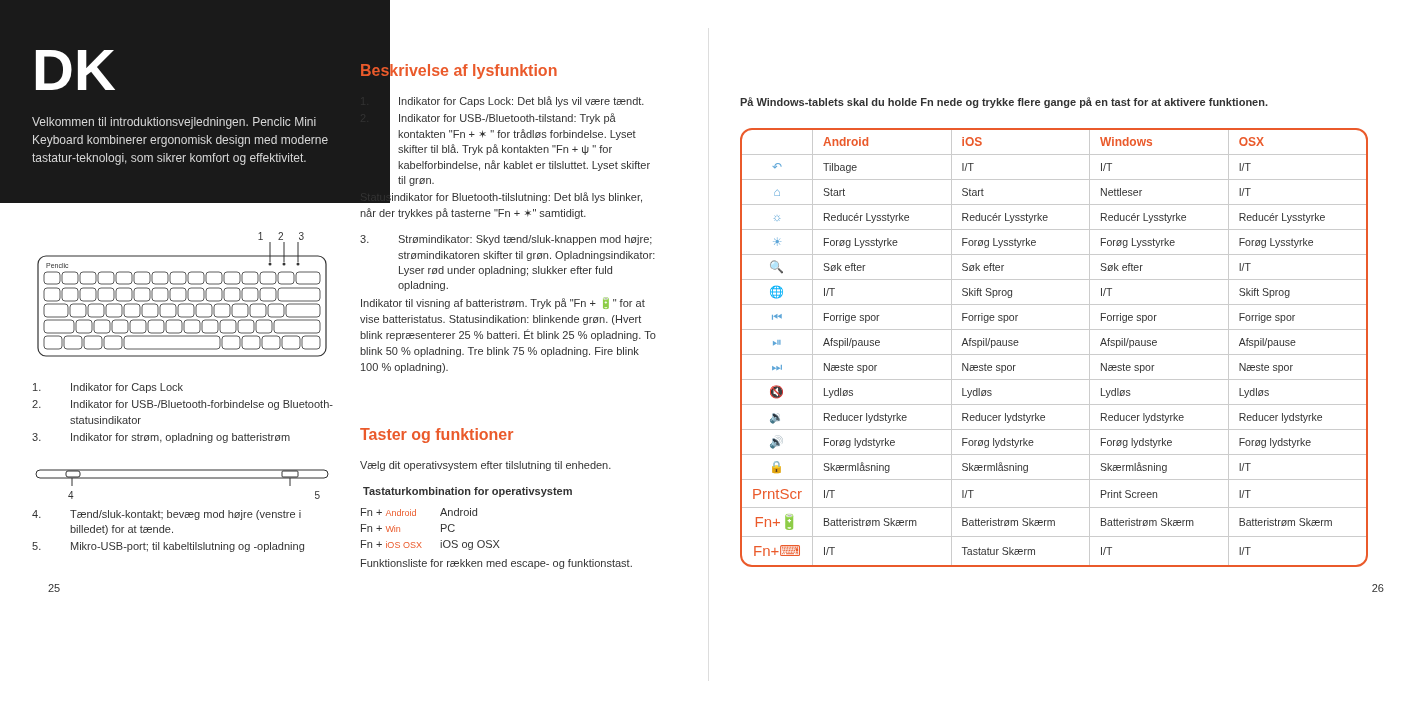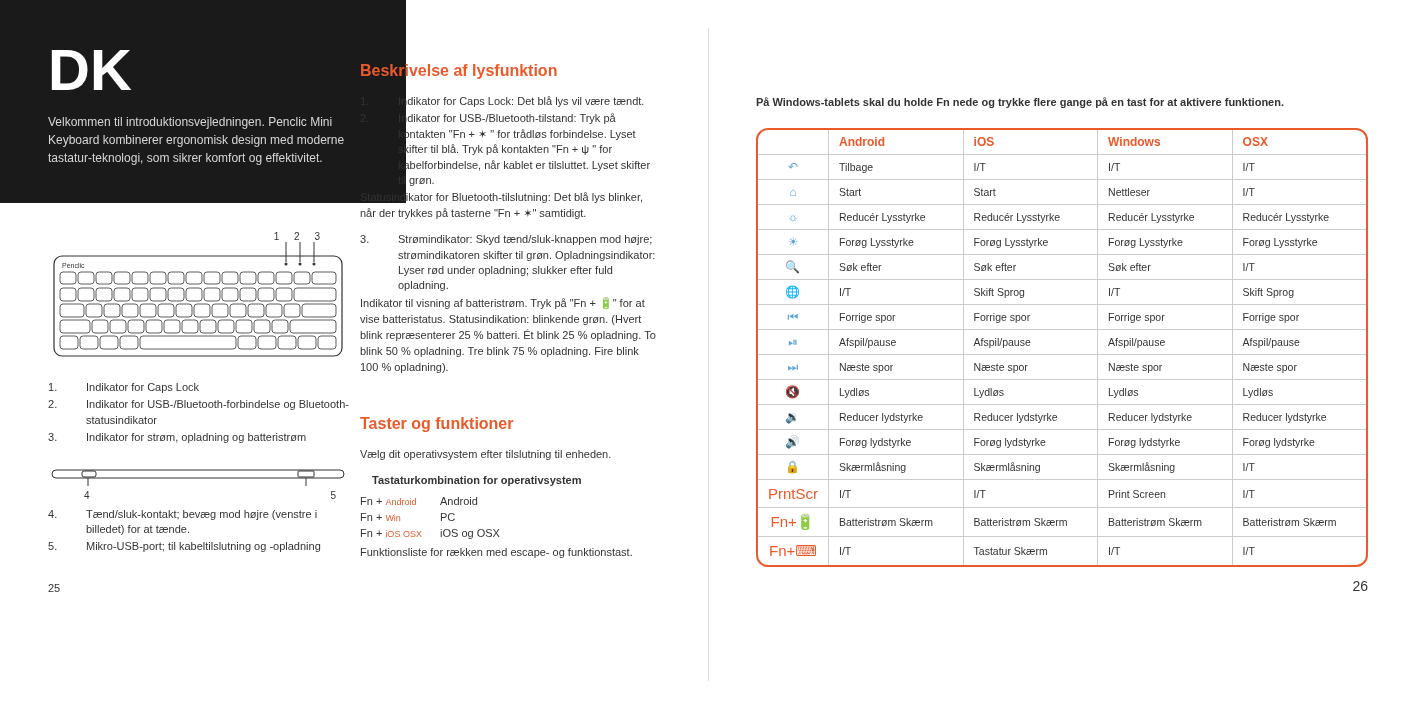--- a/index.html
+++ b/index.html
@@ -6,21 +6,21 @@
   body {
     width: 1416px;
     height: 709px;
     font-family: Arial, Helvetica, sans-serif;
     font-size: 11px;
     color: #333;
     background: #fff;
     position: relative;
     display: flex;
   }
-  .page-left, .page-right { width: 708px; height: 608px; position: relative; padding: 20px 48px 20px 48px; }
+  .page-left, .page-right { width: 708px; height: 608px; position: relative; padding: 20px 48px 20px 32px; }
   .divider { position:absolute; left:708px; top:28px; bottom:28px; width:0; border-left:1px solid #ddd; }
   
   .lcol1 { width: 310px; float: left; }
   .lcol2 { width: 300px; float: right; }
   
   .dark-block {
     background:#1a1a1a; color:#d7d7d7;
     margin: -20px -48px 28px -48px;
     padding: 36px 48px 36px 48px;
     width: calc(100% + 96px);
@@ -31,44 +31,44 @@
   .kb-wrap { margin-top: 6px; }
   .kb-nums-top { font-size: 10px; text-align: right; padding-right: 32px; letter-spacing: 6px; }
   .kb-svg { width: 300px; height: 130px; }
   .kb-nums-bottom { font-size: 10px; padding: 2px 22px 0 36px; display:flex; justify-content:space-between; }
   ol.simple { list-style: none; counter-reset: item; padding-left: 0; margin-top: 6px; }
   ol.simple li { counter-increment: item; padding-left: 38px; position: relative; line-height: 1.4; margin-bottom: 2px; }
   ol.simple li::before { content: counter(item) "."; position: absolute; left:0; }
   .bar-illus { margin: 18px 0 4px; }
   .bar-illus svg { width: 300px; height: 22px; }
   
-  h2.orange { color:#ea5a2b; font-size: 16px; font-weight: 700; margin-bottom: 14px; margin-top: 40px; }
+  h2.orange { color:#ea5a2b; font-size: 16px; font-weight: 700; margin-bottom: 14px; margin-top: 51px; }
   .lcol2 h2.orange:first-child { margin-top: 42px; }
   .lcol2 p { line-height: 1.45; margin-bottom: 10px; }
-  .lcol2 .shortcut-head { font-weight: 700; margin: 10px 12px 6px; }
+  .lcol2 .shortcut-head { font-weight: 700; margin: 10px 3px 6px; }
   .shortcut-row { display:flex; margin-bottom:4px; }
   .shortcut-row .k { width: 80px; }
   .shortcut-row .k em { color:#ea5a2b; font-style: normal; font-size:9px; }
   
   .tbl-intro { font-size: 11px; margin-top: 76px; margin-bottom: 20px; font-weight: bold; }
   table.fn {
     border: 2px solid #ea5a2b; border-radius: 12px; border-collapse: separate; border-spacing:0;
     width: 100%; font-size: 10.5px; overflow:hidden;
   }
   table.fn th, table.fn td {
     border-right: 1px solid #ccc; border-bottom: 1px solid #ccc;
     padding: 5px 10px; text-align: left; vertical-align: middle;
   }
   table.fn th { color:#ea5a2b; font-weight: 700; font-size: 12px; border-bottom: 1px solid #ccc; }
   table.fn tr th:last-child, table.fn tr td:last-child { border-right: none; }
   table.fn tr:last-child td { border-bottom: none; }
   table.fn td.icon-cell { width: 50px; color:#5ea6d8; text-align: center; font-size: 12px; }
   table.fn td.icon-cell.orange-ico { color:#ea5a2b; font-size: 15px; }
   .pageno-left { position:absolute; left:48px; bottom: 14px; font-size: 11px; }
-  .pageno-right { position:absolute; right:48px; bottom: 14px; font-size: 14px; }
+  .pageno-right { position:absolute; right:32px; bottom: 14px; font-size: 11px; }
 </style>
 </head>
 <body>
 
 <div class="page-left">
   <div class="lcol1">
     <div class="dark-block">
       <h1>DK</h1>
       <p>Velkommen til introduktionsvejledningen. Penclic Mini Keyboard kombinerer ergonomisk design med moderne tastatur-teknologi, som sikrer komfort og effektivitet.</p>
     </div>

